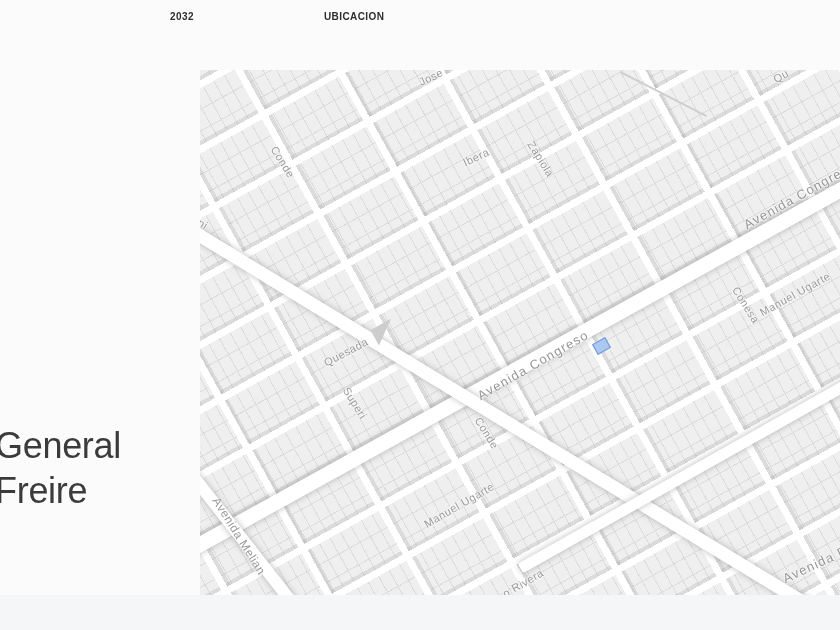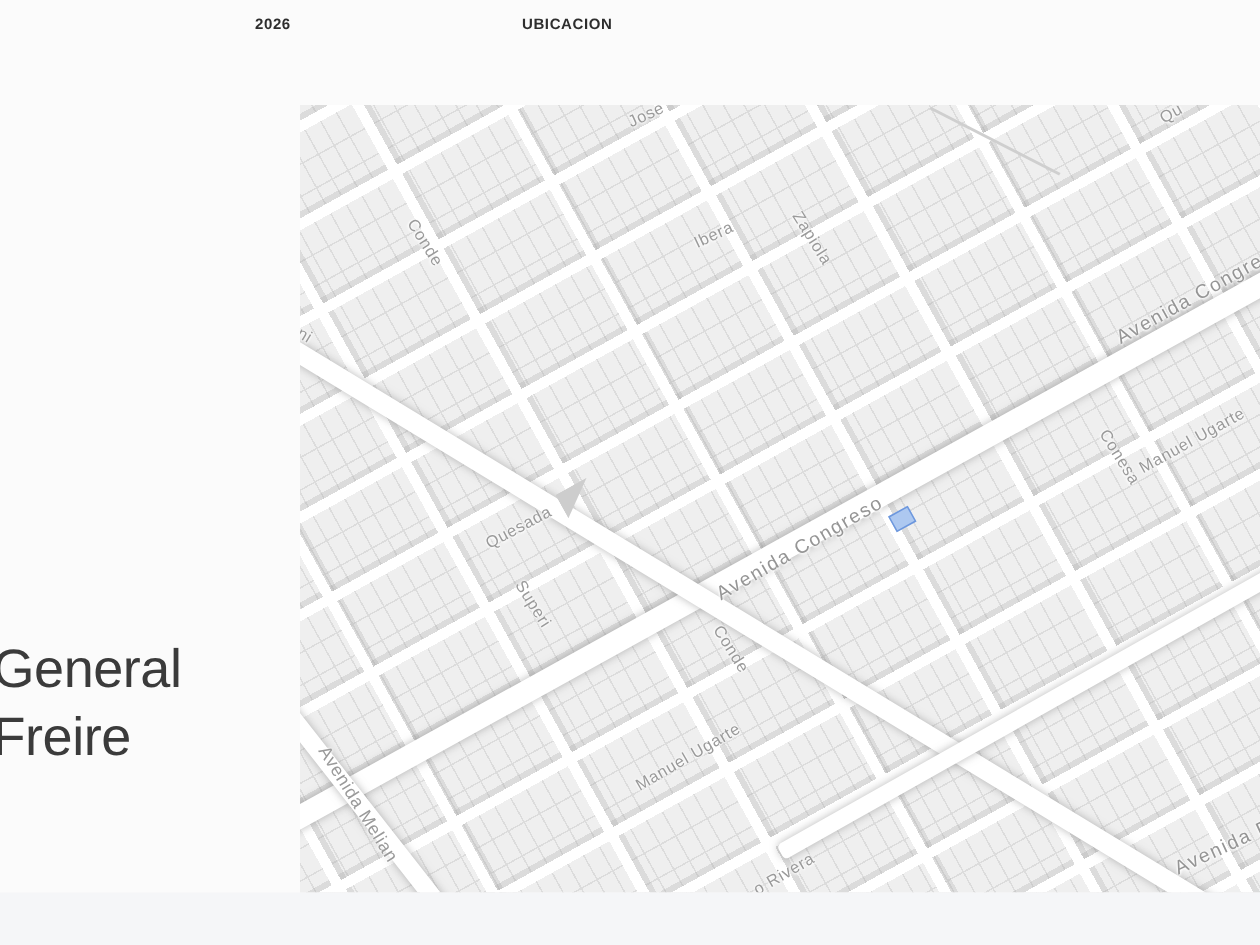--- a/index.html
+++ b/index.html
@@ -8,21 +8,21 @@
     background:#fbfbfb;
     font-family:"Liberation Sans","DejaVu Sans",sans-serif;
   }
   .hdr-item{
     position:absolute;top:11px;
     font-size:10px;font-weight:bold;letter-spacing:.4px;color:#2e2e2e;
     white-space:nowrap;
   }
   .hdr-fragment{left:-7px;}
   .hdr-year{left:170px;}
-  .hdr-section{left:316px;padding-left:32px;}
+  .hdr-section{left:292px;padding-left:32px;}
   .title{
     position:absolute;left:-5px;top:423px;
     font-size:36px;line-height:45px;color:#3b3b3b;
     letter-spacing:-.3px;white-space:nowrap;
   }
   .map{
     position:absolute;left:200px;top:70px;width:640px;height:525px;
     overflow:hidden;background:#efefef;
   }
   .grid{
@@ -52,21 +52,21 @@
   .highlight{position:absolute;}
   .bottom-strip{
     position:absolute;left:0;top:595px;width:840px;height:35px;
     background:#f5f6f8;
   }
 </style>
 </head>
 <body>
 
 <span class="hdr-item hdr-fragment">A</span>
-<span class="hdr-item hdr-year">2026</span>
+<span class="hdr-item hdr-year">2032</span>
 <span class="hdr-item hdr-section">UBICACION</span>
 
 <div class="title">
   <div>General</div>
   <div>Freire</div>
 </div>
 
 <div class="map">
   <div class="grid"></div>
   <div>

